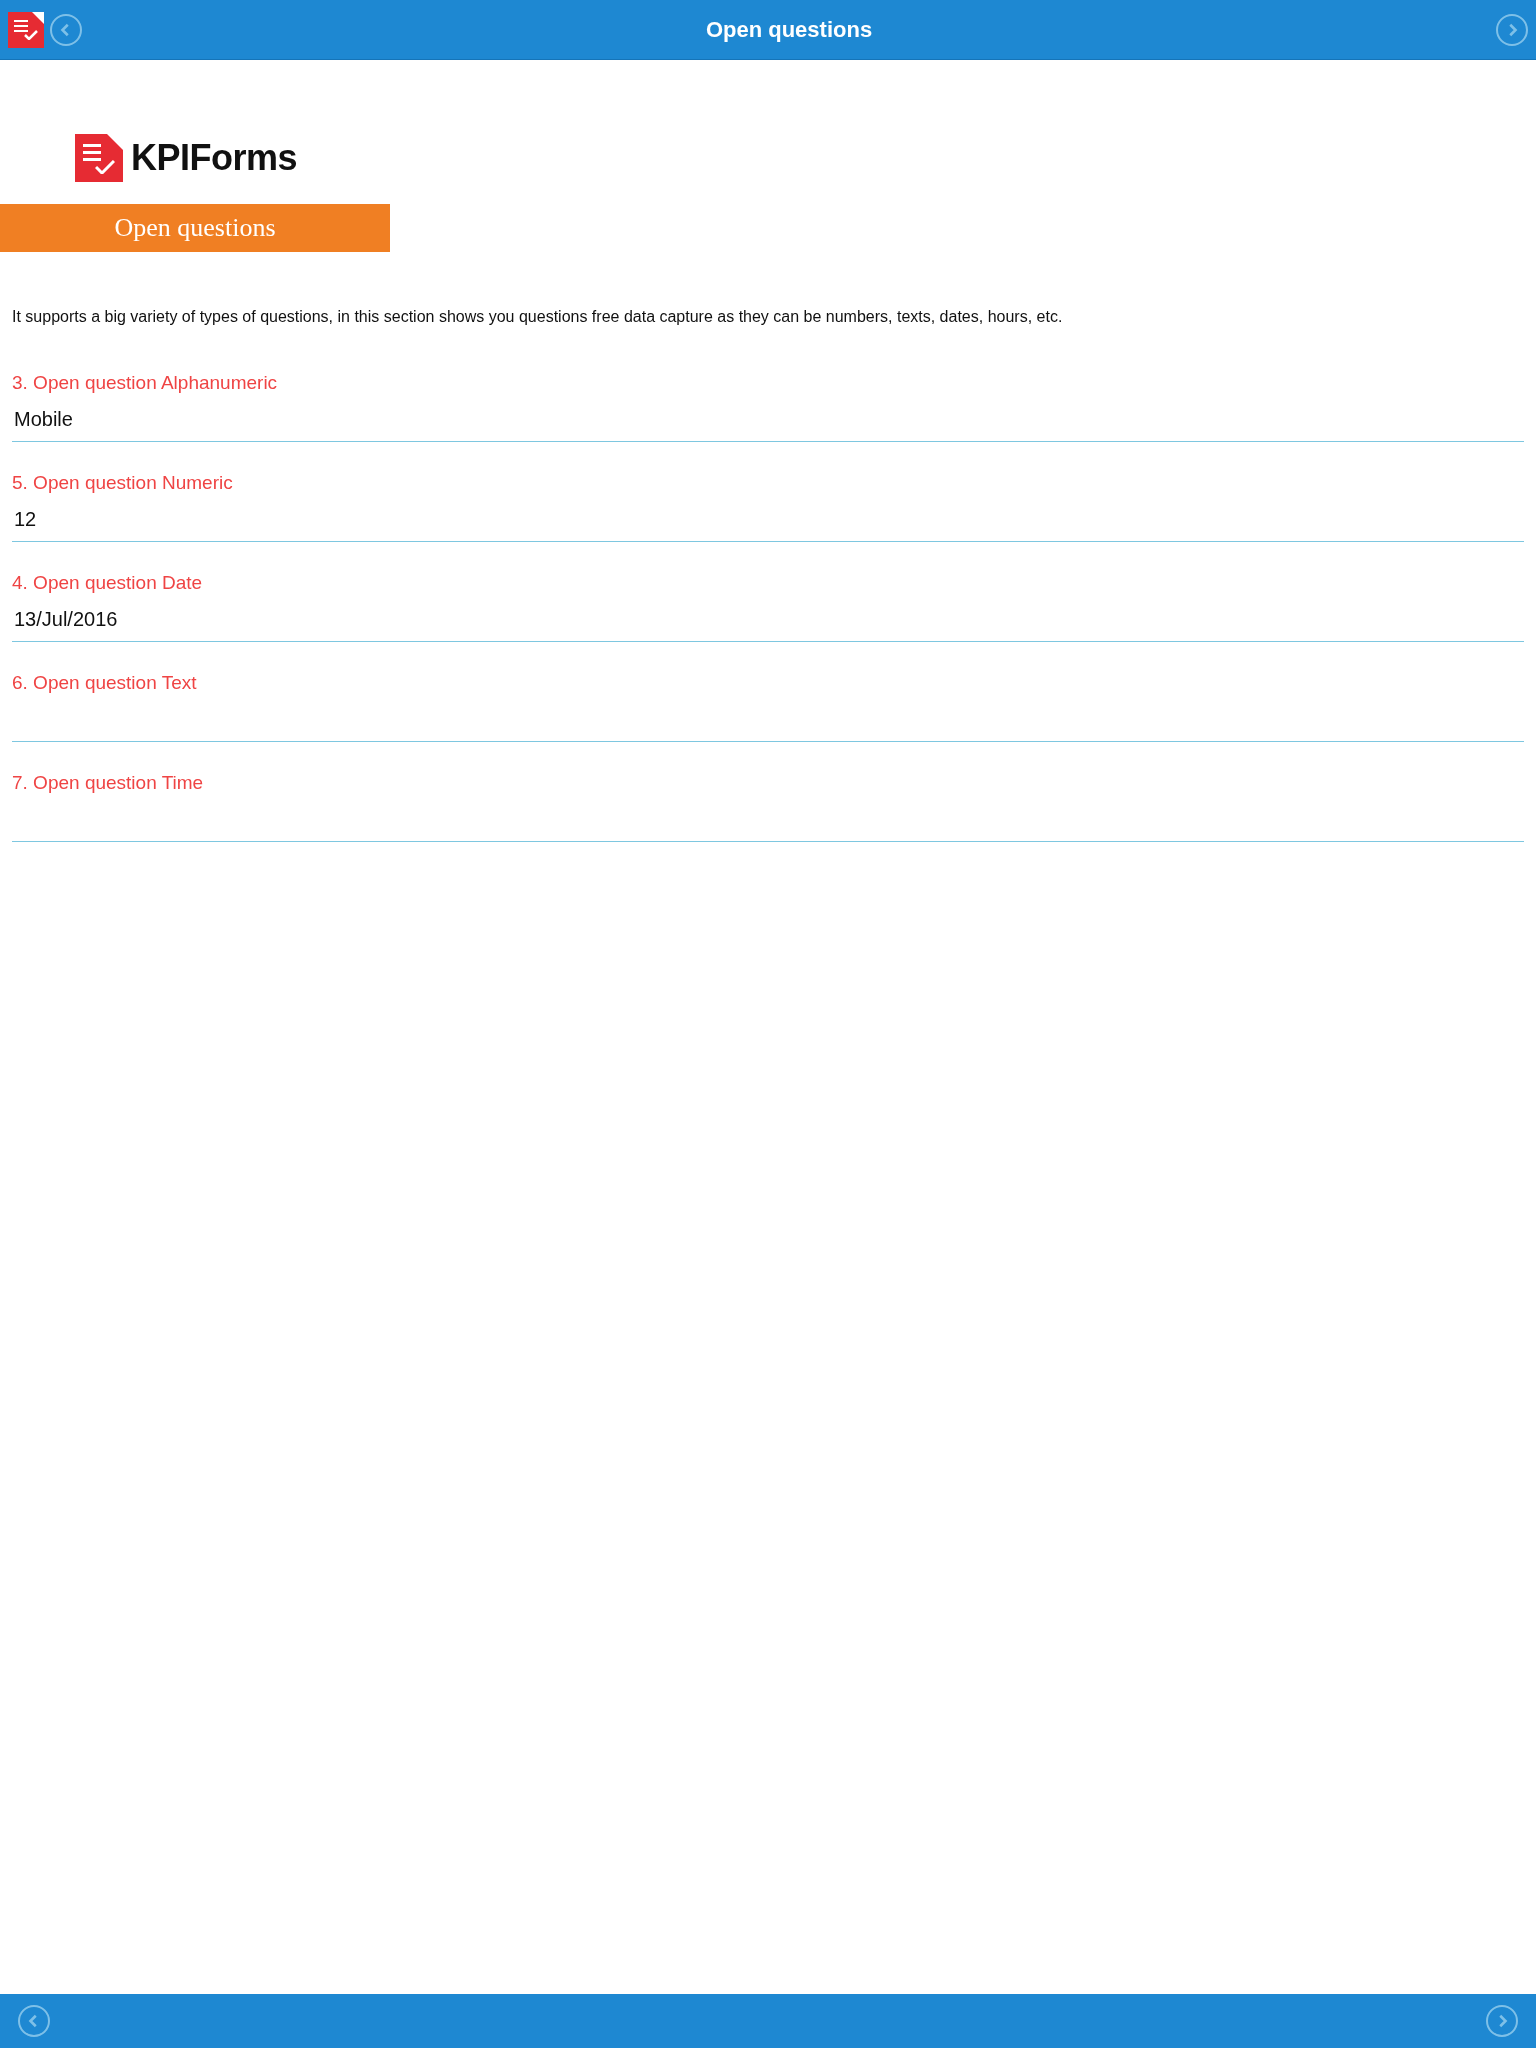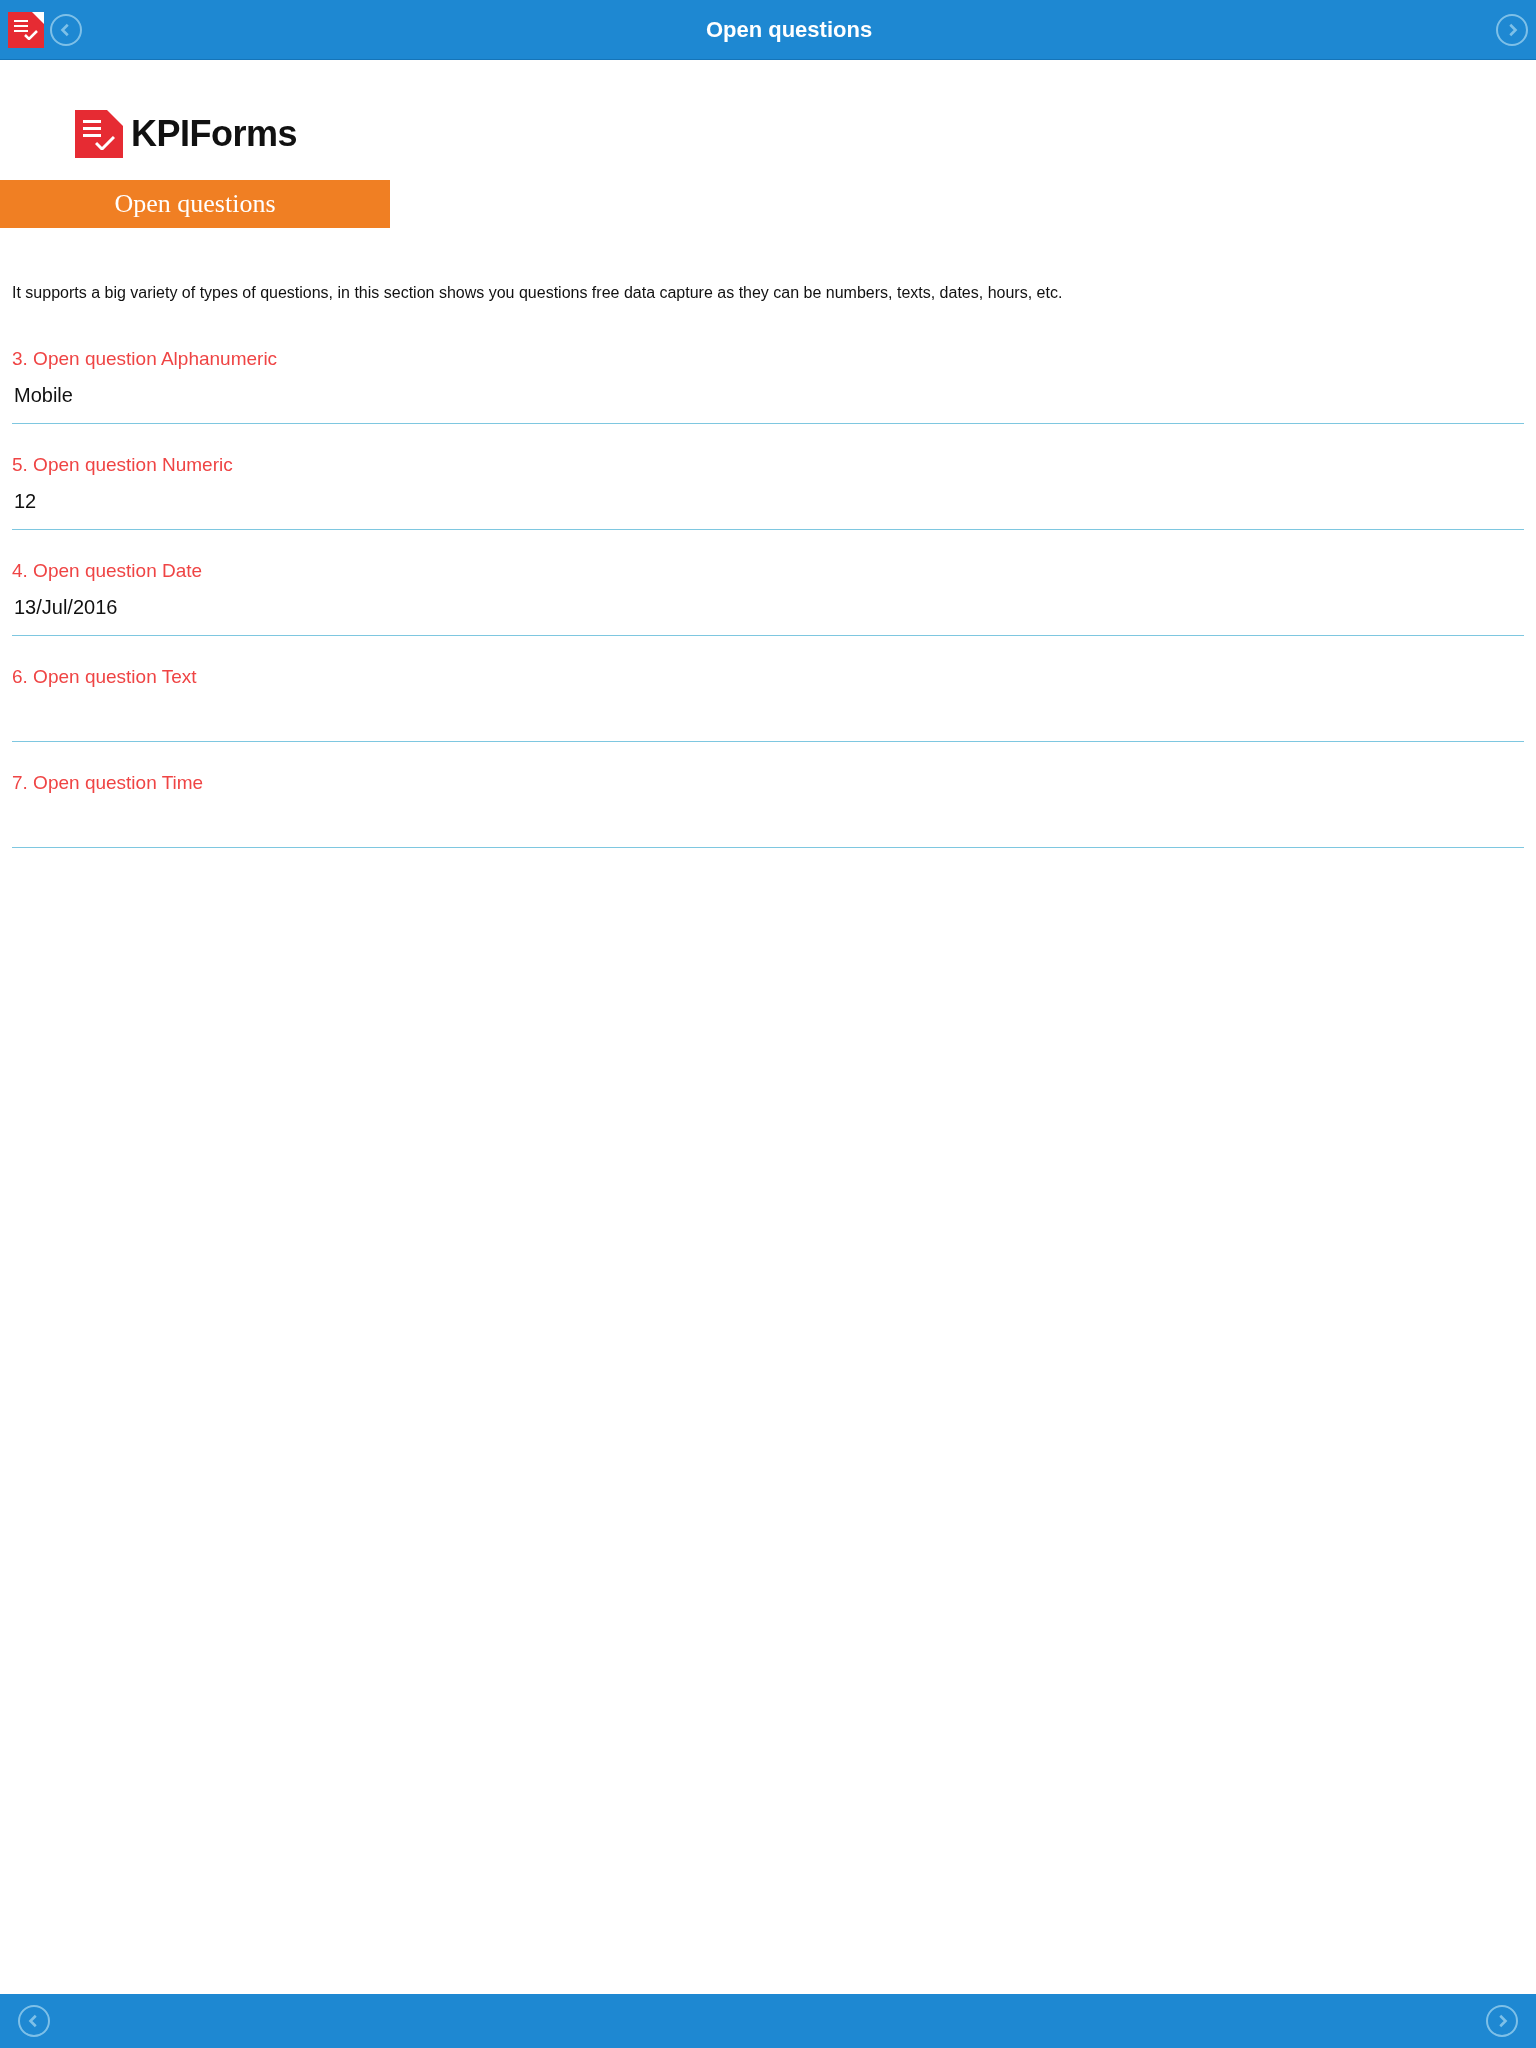--- a/index.html
+++ b/index.html
@@ -65,20 +65,21 @@
   }
 
   .brand-block {
     padding: 50px 0 0 0;
   }
   .brand-row {
     display: flex;
     align-items: center;
     padding-left: 75px;
     margin-bottom: 22px;
+    margin-top: 24px;
   }
   .brand-icon {
     width: 48px; height: 48px;
     background: #e62b33;
     position: relative;
     margin-right: 8px;
   }
   .brand-icon::before {
     content: "";
     position: absolute; top: 0; right: 0;
@@ -130,21 +131,21 @@
     font-size: 19px;
     color: #ef4444;
     margin-bottom: 8px;
   }
   .q-input {
     width: 100%;
     border: none;
     border-bottom: 1px solid #7ec7e0;
     font-size: 20px;
     color: #111;
-    padding: 6px 2px 16px 2px;
+    padding: 6px 2px 10px 2px;
     outline: none;
     background: transparent;
     font-family: inherit;
   }
 
   .bottombar {
     background: #1e88d2;
     height: 54px;
     display: flex;
     align-items: center;

